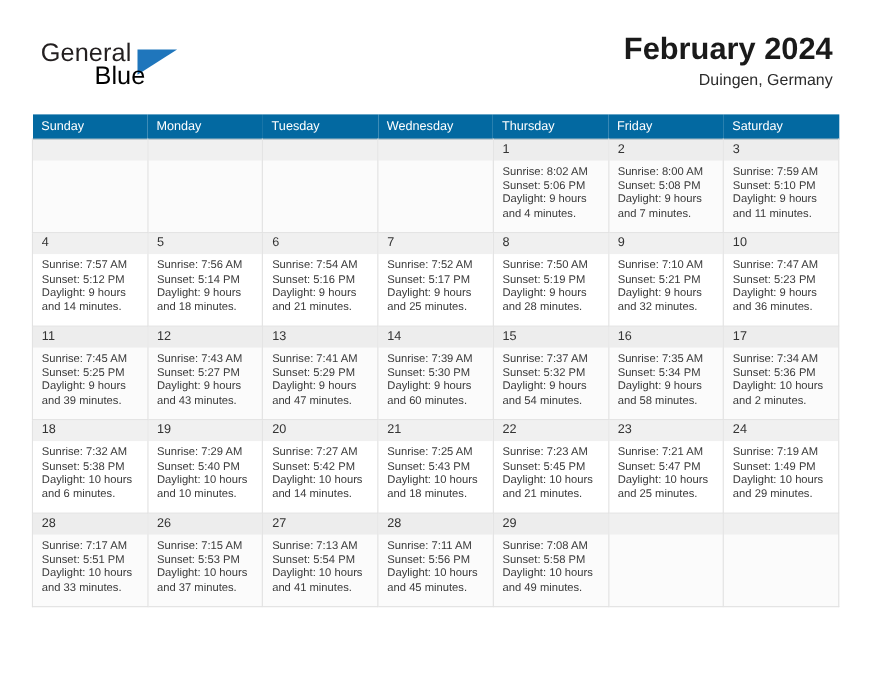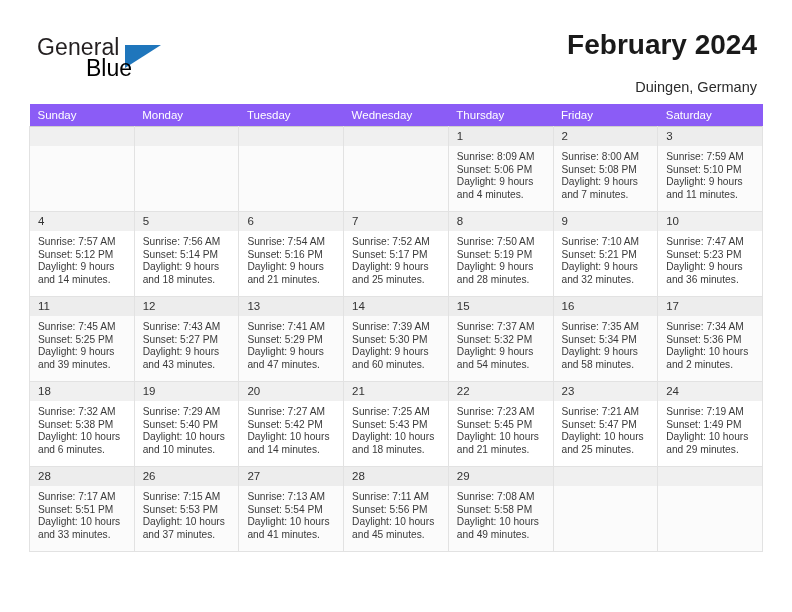--- a/index.html
+++ b/index.html
@@ -74,35 +74,35 @@
     color: #1a1a1a;
     line-height: 34px;
     white-space: nowrap;
     font-weight: bold;
     margin: 0;
   }
   .cal-subtitle {
     font-size: 14.5px;
     color: #2b2b2b;
     line-height: 20px;
-    margin-top: 15px;
+    margin-top: 1px;
     white-space: nowrap;
   }
 
   
   .calendar {
     position: absolute;
     left: 29px;
     top: 104px;
     width: 734px;
     border-collapse: collapse;
     table-layout: fixed;
   }
   .calendar th {
-    background: #8b5cf6;
+    background: #0369a1;
     color: #ffffff;
     font-size: 11.5px;
     font-weight: normal;
     text-align: left;
     padding: 5px 0 5px 8px;
     height: 12px;
     border: none;
   }
   .calendar td {
     vertical-align: top;
@@ -188,21 +188,21 @@
             <div class="daynum-strip">&nbsp;</div>
             <div class="cell-body"></div>
           </td>
           <td class="empty">
             <div class="daynum-strip">&nbsp;</div>
             <div class="cell-body"></div>
           </td>
           <td>
             <div class="daynum-strip">1</div>
             <div class="cell-body">
-              <div>Sunrise: 8:09 AM</div>
+              <div>Sunrise: 8:02 AM</div>
               <div>Sunset: 5:06 PM</div>
               <div>Daylight: 9 hours</div>
               <div>and 4 minutes.</div>
             </div>
           </td>
           <td>
             <div class="daynum-strip">2</div>
             <div class="cell-body">
               <div>Sunrise: 8:00 AM</div>
               <div>Sunset: 5:08 PM</div>

